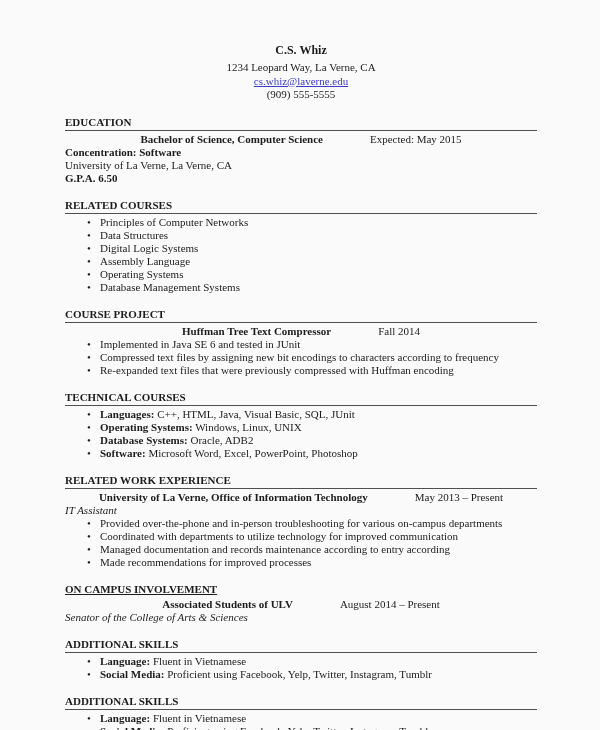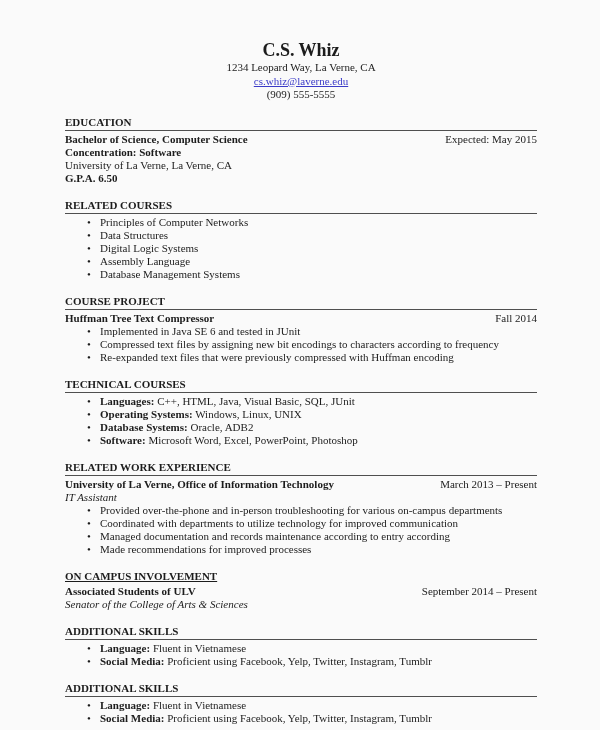--- a/index.html
+++ b/index.html
@@ -7,29 +7,29 @@
     width: 600px; height: 730px;
     background: #fafafa;
     color: #1c1c1c;
     font-family: "Liberation Serif", "DejaVu Serif", serif;
     font-size: 11px;
     line-height: 13px;
     overflow: hidden;
   }
   .page { box-sizing: border-box; width: 600px; height: 730px; padding: 40px 63px 10px 65px; }
   .header { text-align: center; }
-  .name { font-size: 18px; font-weight: bold; line-height: 21px; }
+  .name { font-size: 12px; font-weight: bold; line-height: 21px; }
   .header .line { line-height: 13.5px; }
   a.email { color: #3b3bc8; text-decoration: underline; cursor: pointer; margin-top: 23px; }
   .section { margin-top: 14px; }
   .heading { font-weight: bold; }
   .heading.rule-full { border-bottom: 1px solid #4f4f4f; padding-bottom: 1px; margin-bottom: 2px; }
   .heading .underlined { text-decoration: underline; }
   .heading.no-rule { margin-bottom: 2px; }
-  .row.title-row { display: flex; justify-content: space-between; gap: 37px; }
+  .row.title-row { display: flex; justify-content: center; gap: 37px; }
   .b, .bold { font-weight: bold; }
   .italic { font-style: italic; }
   .date { font-weight: normal; white-space: nowrap; padding-left: 10px; }
   ul.bullets { margin: 0; padding: 0 0 0 21px; list-style: none; }
   ul.bullets li { padding-left: 14px; position: relative; }
   ul.bullets li::before { content: "\2022"; position: absolute; left: 1px; top: 0; }
   .cols { display: flex; flex-direction: column; }
   .cols .col-left { box-sizing: border-box; width: 270px; flex: 0 0 auto; }
   .cols .col-right { flex: 1; }
 </style>
@@ -57,20 +57,21 @@
       <section class="section">
         <div class="heading rule-full"><span>RELATED COURSES</span></div>
         <div class="cols">
           <ul class="bullets col-left">
             <li><span>Principles of Computer Networks</span></li>
             <li><span>Data Structures</span></li>
             <li><span>Digital Logic Systems</span></li>
           </ul>
           <ul class="bullets col-right">
             <li><span>Assembly Language</span></li>
+            <li><span>Operating Systems</span></li>
             <li><span>Database Management Systems</span></li>
           </ul>
         </div>
       </section>
       <section class="section">
         <div class="heading rule-full"><span>COURSE PROJECT</span></div>
         <div class="row title-row">
           <span class="b">Huffman Tree Text Compressor</span>
           <span class="date">Fall 2014</span>
         </div>
@@ -86,35 +87,35 @@
           <li><span class="b">Languages:</span><span> C++, HTML, Java, Visual Basic, SQL, JUnit</span></li>
           <li><span class="b">Operating Systems:</span><span> Windows, Linux, UNIX</span></li>
           <li><span class="b">Database Systems:</span><span> Oracle, ADB2</span></li>
           <li><span class="b">Software:</span><span> Microsoft Word, Excel, PowerPoint, Photoshop</span></li>
         </ul>
       </section>
       <section class="section">
         <div class="heading rule-full"><span>RELATED WORK EXPERIENCE</span></div>
         <div class="row title-row">
           <span class="b">University of La Verne, Office of Information Technology</span>
-          <span class="date">March 2013 – Present</span>
+          <span class="date">May 2013 – Present</span>
         </div>
         <div class="row italic">IT Assistant</div>
         <ul class="bullets">
           <li><span>Provided over-the-phone and in-person troubleshooting for various on-campus departments</span></li>
           <li><span>Coordinated with departments to utilize technology for improved communication</span></li>
           <li><span>Managed documentation and records maintenance according to entry according</span></li>
           <li><span>Made recommendations for improved processes</span></li>
         </ul>
       </section>
       <section class="section">
         <div class="heading no-rule"><span class="underlined">ON CAMPUS INVOLVEMENT</span></div>
         <div class="row title-row">
           <span class="b">Associated Students of ULV</span>
-          <span class="date">September 2014 – Present</span>
+          <span class="date">August 2014 – Present</span>
         </div>
         <div class="row italic">Senator of the College of Arts &amp; Sciences</div>
       </section>
       <section class="section">
         <div class="heading rule-full"><span>ADDITIONAL SKILLS</span></div>
         <ul class="bullets">
           <li><span class="b">Language:</span><span> Fluent in Vietnamese</span></li>
           <li><span class="b">Social Media:</span><span> Proficient using Facebook, Yelp, Twitter, Instagram, Tumblr</span></li>
         </ul>
       </section>

